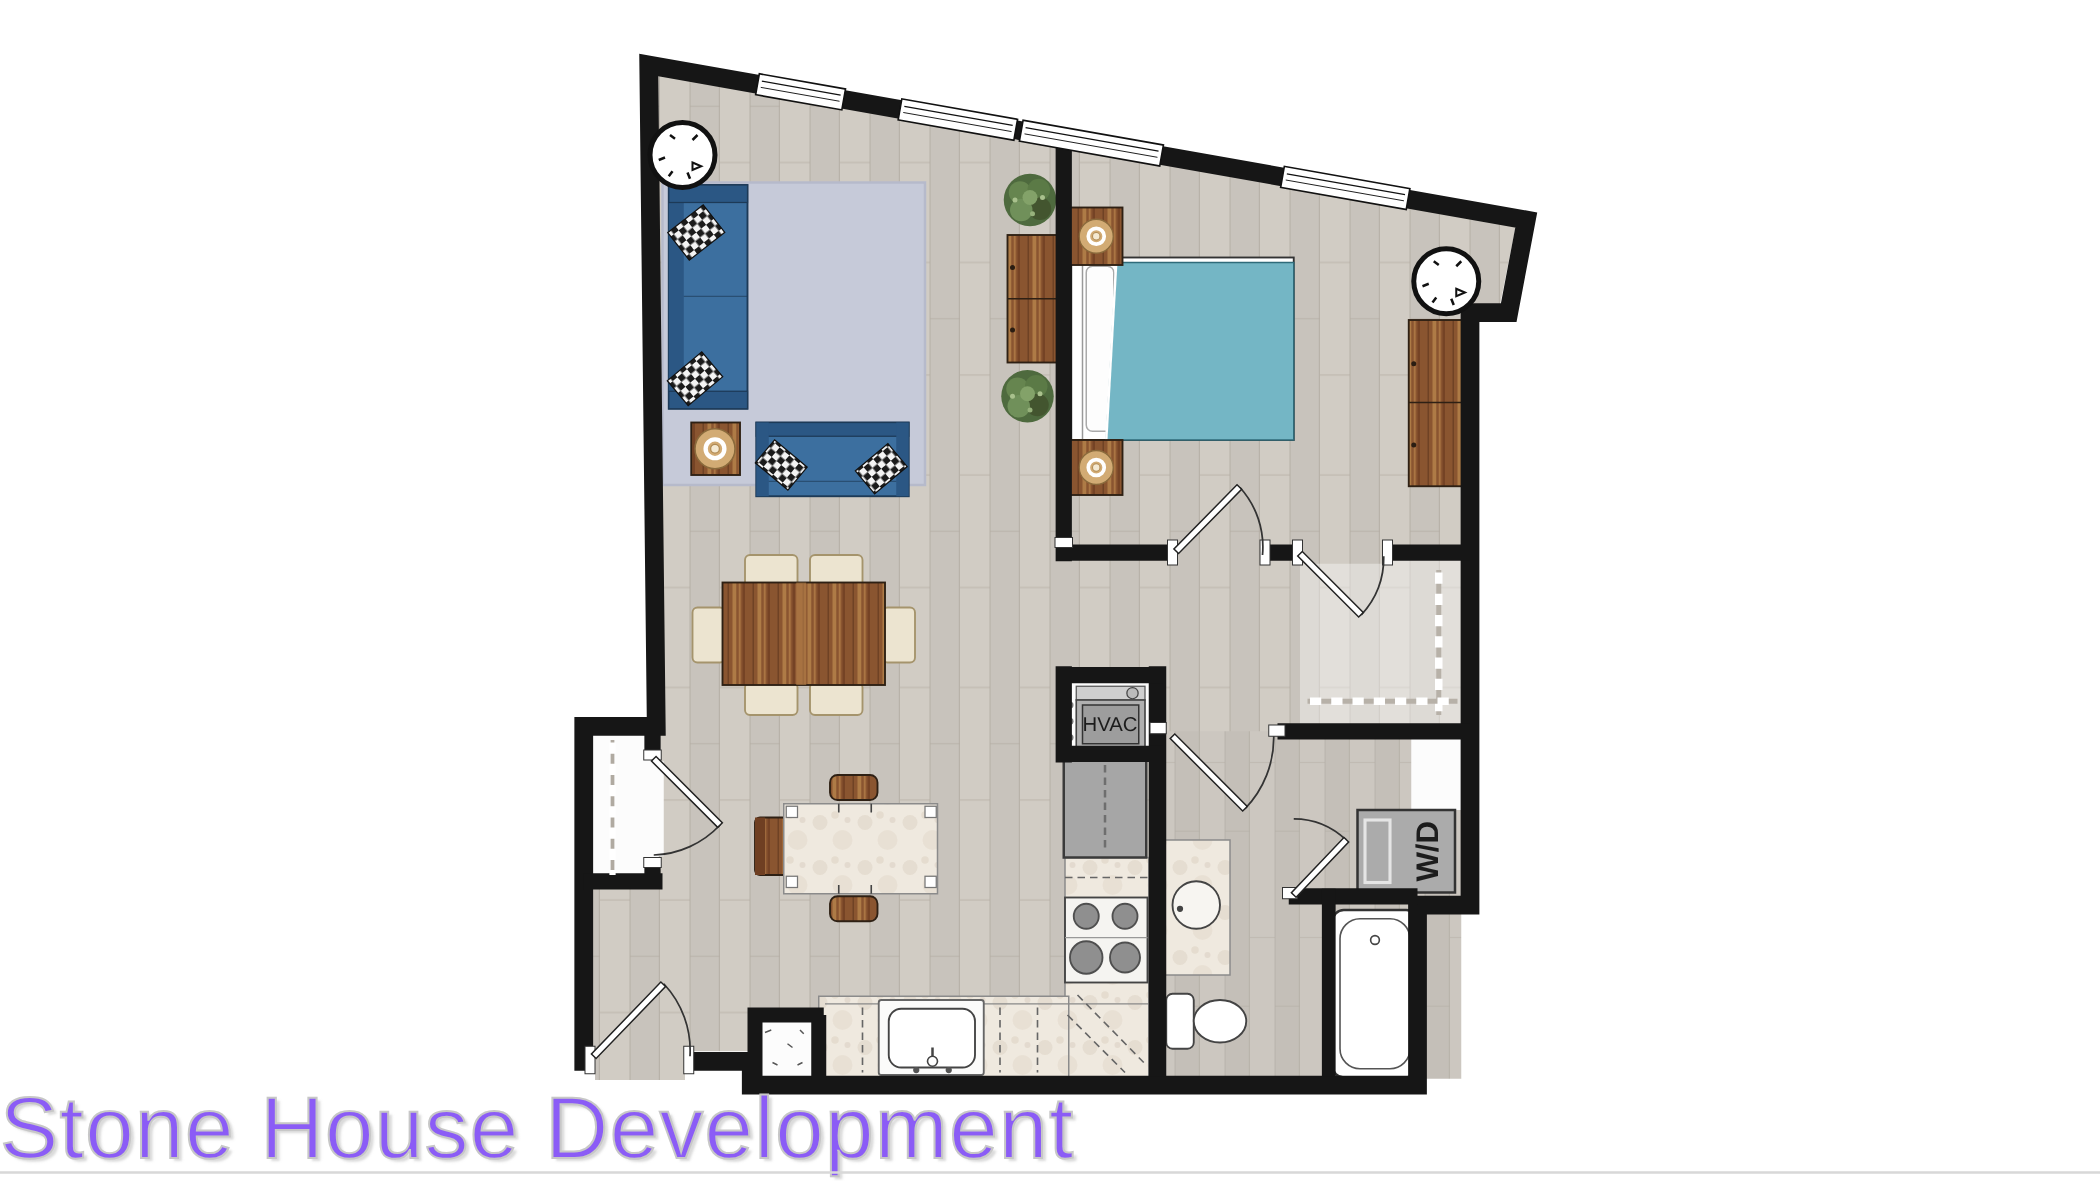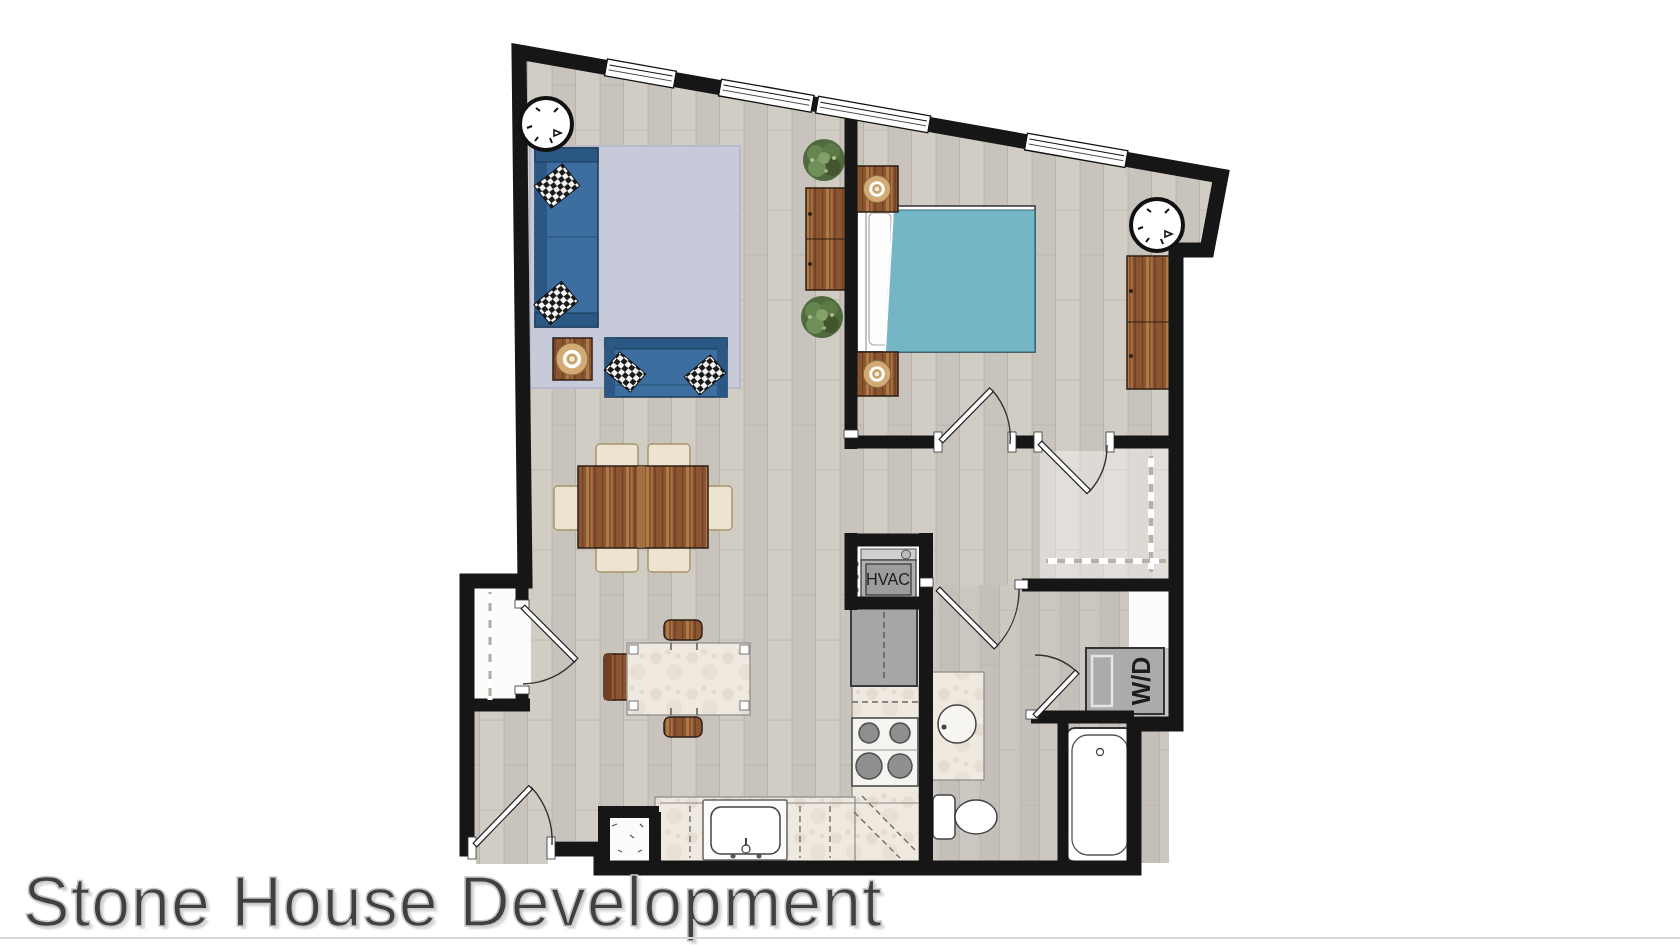--- a/index.html
+++ b/index.html
@@ -16,22 +16,22 @@
   .wall{stroke:var(--wall);fill:none;}
   .woodF{fill:url(#wood);stroke:#2e2014;stroke-width:1.5;}
   .chair{fill:var(--chair-cream);stroke:#a5946c;stroke-width:1.5;}
   .marble{fill:url(#marble);stroke:#8b8b8b;stroke-width:1.2;}
   .white-fix{fill:#fff;stroke:#444;stroke-width:1.5;}
   .cap{fill:#fff;stroke:#333;stroke-width:.8;}
   .leaf{fill:#fff;stroke:#222;stroke-width:1.2;}
   .arc{fill:none;stroke:#333;stroke-width:1.4;}
   .dash{stroke:#666;stroke-width:1.3;stroke-dasharray:6 4;fill:none;}
   .svgtext{font-family:"Liberation Sans",sans-serif;fill:#1c1c1c;}
-  #watermark{position:absolute;left:23px;top:862px;font-size:70px;letter-spacing:1px;
-    color:#404040;-webkit-text-stroke:1.6px var(--watermark-gray);
+  #watermark{position:absolute;left:0;top:862px;font-size:70px;letter-spacing:1px;
+    color:#8b5cf6;-webkit-text-stroke:1.6px var(--watermark-gray);
     text-shadow:3px 3px 2px rgba(150,150,150,.35);white-space:nowrap;}
   #bottomline{position:absolute;left:0;top:937px;width:100%;height:2px;background:var(--line-gray);}
 </style>
 </head>
 <body>
 
 <div id="canvas">
 <svg width="1680" height="945" viewBox="0 0 1680 945">
   <defs>
     <pattern id="planks" width="48" height="170" patternUnits="userSpaceOnUse">

